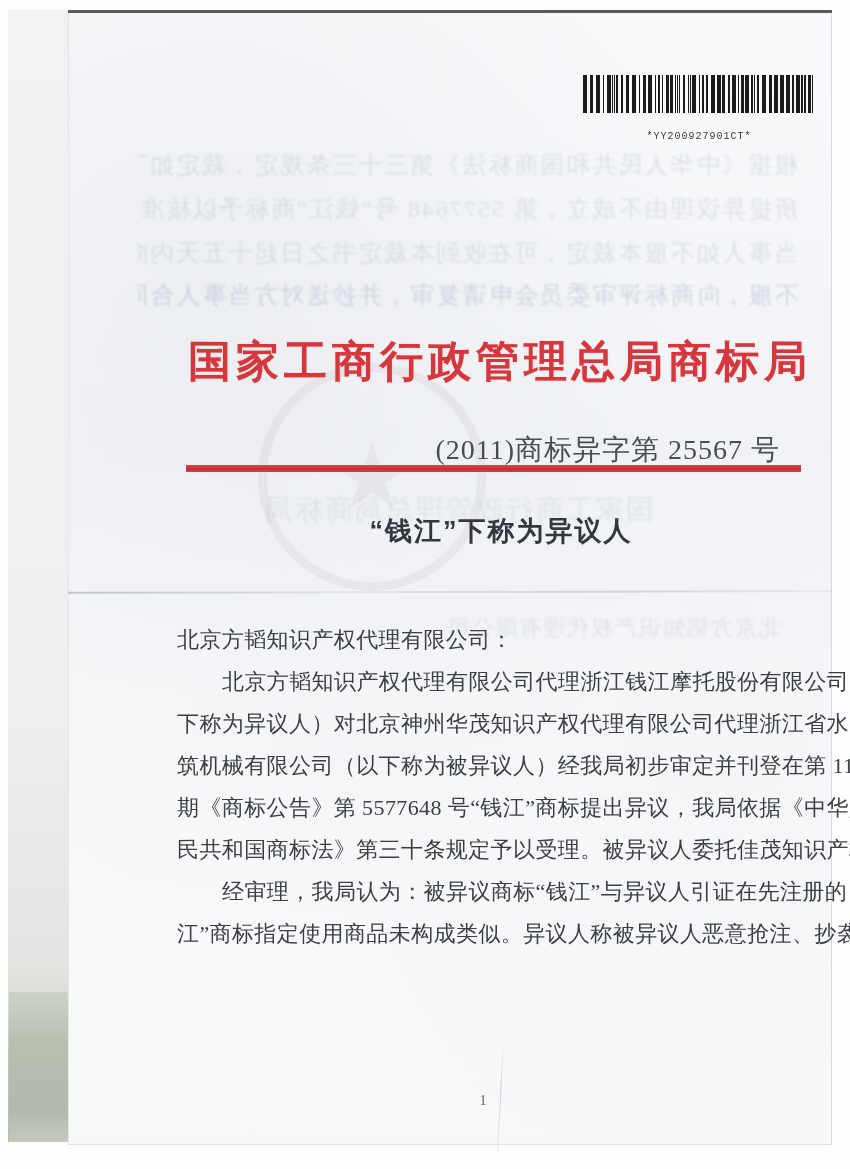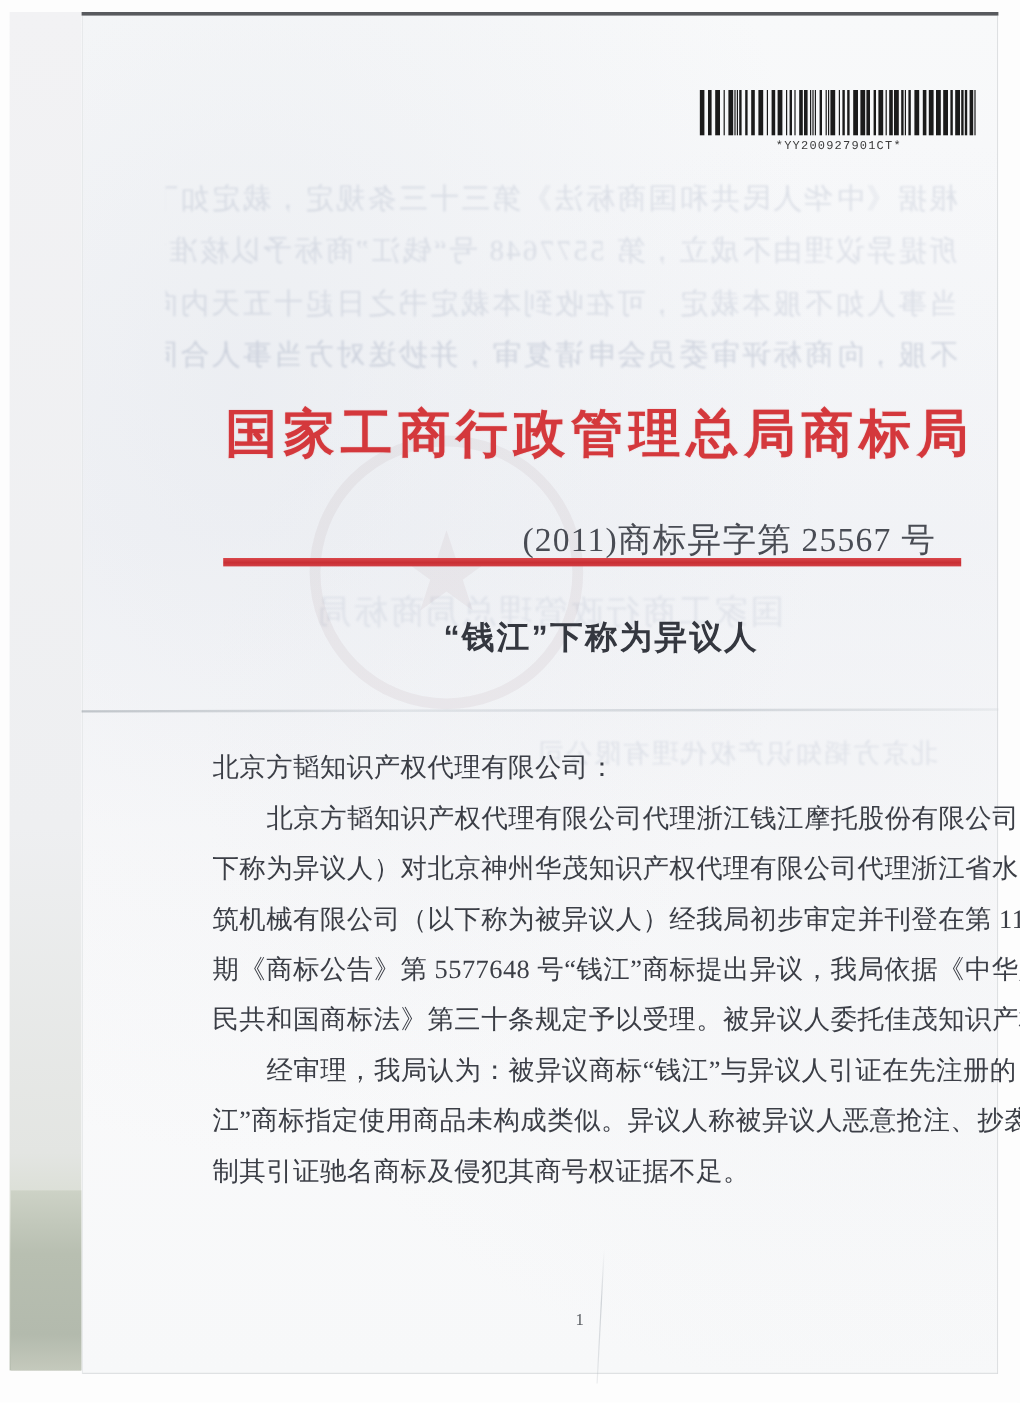--- a/index.html
+++ b/index.html
@@ -18,21 +18,21 @@
       radial-gradient(ellipse at 18% 28%,rgba(214,219,227,0.30),transparent 55%),
       radial-gradient(ellipse at 85% 55%,rgba(222,226,232,0.22),transparent 60%),
       linear-gradient(180deg,#f8f9fa 0%,#f4f5f8 38%,#fafafb 60%,#f7f8f9 100%);
     border-top:3px solid #585a5e;
     box-shadow:inset -1px 0 0 #d8dadd, inset 1px 0 0 #e4e6e8, inset 0 -1px 0 #dfe1e3;}
 
   
   .barcode-wrap{position:absolute;left:515px;top:62px;width:232px;height:64px;text-align:center;}
   .barcode-bars{display:block;width:230px;height:38px;overflow:hidden;white-space:nowrap;font-size:0;}
   .barcode-bars i{display:inline-block;height:100%;background:#1b1b1b;}
-  .barcode-label{display:block;margin-top:4px;font-family:"Liberation Mono","DejaVu Sans Mono",monospace;
+  .barcode-label{display:block;margin-top:18px;font-family:"Liberation Mono","DejaVu Sans Mono",monospace;
     font-size:10px;letter-spacing:1px;color:#3a3a3a;}
 
   
   .ghost{position:absolute;transform:scaleX(-1);filter:blur(0.8px);opacity:0.20;color:#7d8aa6;
     font-size:24px;letter-spacing:2px;white-space:nowrap;overflow:hidden;text-align:center;}
   .ghost.strong{opacity:0.28;}
 
   
   .seal-ghost{position:absolute;left:190px;top:350px;width:210px;height:210px;border-radius:50%;
     border:9px solid rgba(186,164,168,0.14);display:flex;align-items:center;justify-content:center;}
@@ -104,18 +104,17 @@
 
     <div class="body-text">
       <div class="line">北京方韬知识产权代理有限公司：</div>
       <div class="line indent">北京方韬知识产权代理有限公司代理浙江钱江摩托股份有限公司（以</div>
       <div class="line">下称为异议人）对北京神州华茂知识产权代理有限公司代理浙江省水电建</div>
       <div class="line">筑机械有限公司（以下称为被异议人）经我局初步审定并刊登在第 1175</div>
       <div class="line">期《商标公告》第 5577648 号“钱江”商标提出异议，我局依据《中华人</div>
       <div class="line">民共和国商标法》第三十条规定予以受理。被异议人委托佳茂知识产权代</div>
       <div class="line indent">经审理，我局认为：被异议商标“钱江”与异议人引证在先注册的 “钱</div>
       <div class="line">江”商标指定使用商品未构成类似。异议人称被异议人恶意抢注、抄袭复</div>
-      <div class="line">制其引证驰名商标及侵犯其商号权证据不足。</div>
     </div>
 
     <div class="page-number">1</div>
   </div>
 </div>
 
 </body></html>

